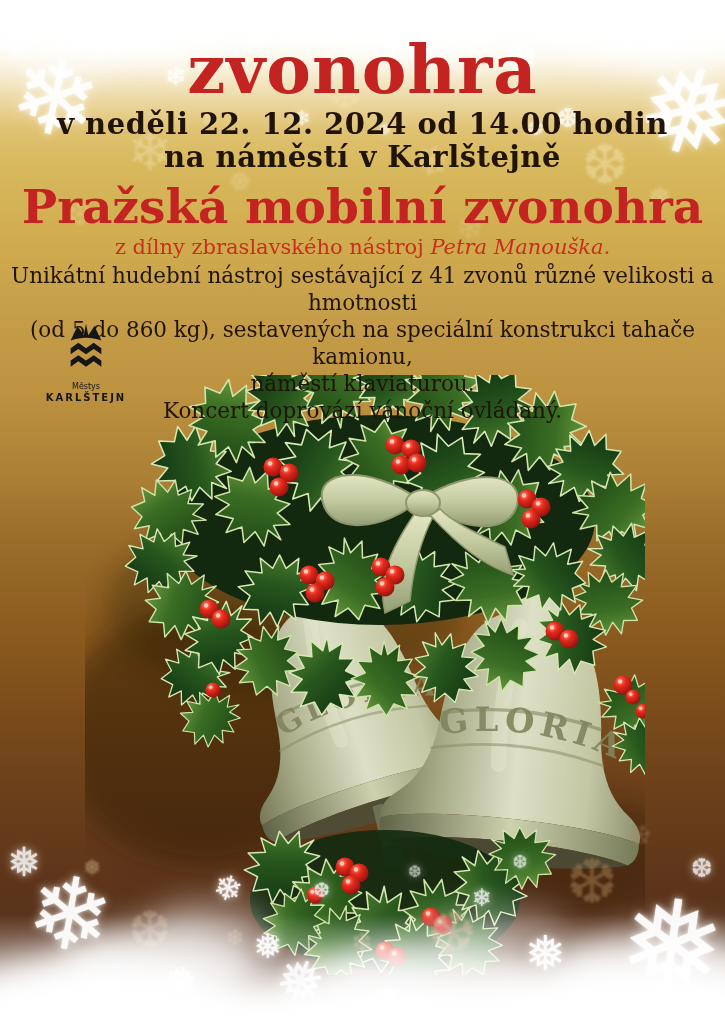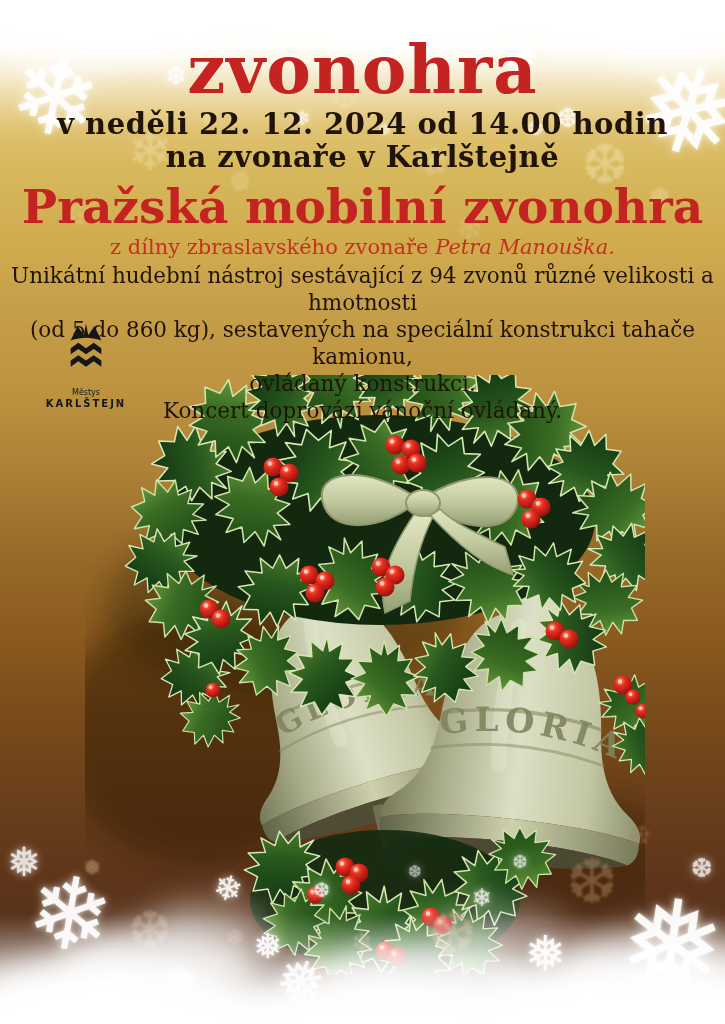--- a/index.html
+++ b/index.html
@@ -35,21 +35,21 @@
   .sched{font-weight:bold;font-size:29px;line-height:33px;letter-spacing:.5px;}
   .sched.l1{margin-top:2px;}
   .headline{margin:8px 0 0;font-size:47px;line-height:50px;font-weight:bold;color:#c42421;letter-spacing:0;}
   .subline{margin-top:3px;font-size:21px;line-height:24px;color:#c5311f;font-weight:500;}
   .subline em{font-style:italic;}
   .desc{margin-top:3px;font-size:21.5px;line-height:27px;}
   .desc .extra{}
 
   .logo{position:absolute;left:43px;top:322px;width:86px;z-index:5;text-align:center;color:#161616;}
   .logo svg{display:block;margin:0 auto;}
-  .logo-small{font-family:"DejaVu Sans","Liberation Sans",sans-serif;font-size:8px;margin-top:12px;}
+  .logo-small{font-family:"DejaVu Sans","Liberation Sans",sans-serif;font-size:8px;margin-top:6px;}
   .logo-name{font-family:"DejaVu Sans","Liberation Sans",sans-serif;font-size:10px;
     font-weight:bold;letter-spacing:2px;white-space:nowrap;margin-top:1px;}
 
   .bells{position:absolute;left:85px;top:375px;width:560px;height:600px;z-index:4;}
 </style>
 </head>
 <body>
 
 <div class="poster">
   <div class="bg"></div>
@@ -292,27 +292,27 @@
       <div class="cloud" style="left: 320px; top: 938px; width: 220px; height: 80px; opacity: 0.65;"></div>
       <div class="cloud" style="left: 555px; top: 930px; width: 210px; height: 80px; opacity: 0.6;"></div>
       <div class="cloud" style="left: 150px; top: 900px; width: 120px; height: 50px; opacity: 0.4;"></div>
       <div class="cloud" style="left: 430px; top: 905px; width: 140px; height: 50px; opacity: 0.35;"></div>
     </div>
   <div class="snow-bottom"></div>
 
   <main class="content">
     <h1 class="title">zvonohra</h1>
     <div class="sched l1">v neděli 22. 12. 2024 od 14.00 hodin</div>
-    <div class="sched l2">na zvonaře v Karlštejně</div>
+    <div class="sched l2">na náměstí v Karlštejně</div>
     <h2 class="headline">Pražská mobilní zvonohra</h2>
-    <div class="subline"><span>z dílny zbraslavského zvonaře </span><em>Petra Manouška.</em></div>
+    <div class="subline"><span>z dílny zbraslavského nástroj </span><em>Petra Manouška.</em></div>
     <div class="desc">
-      <div>Unikátní hudební nástroj sestávající z 94 zvonů různé velikosti a hmotnosti</div>
+      <div>Unikátní hudební nástroj sestávající z 41 zvonů různé velikosti a hmotnosti</div>
       <div>(od 5 do 860 kg), sestavených na speciální konstrukci tahače kamionu,</div>
-      <div>ovládaný konstrukci.</div>
+      <div>náměstí klaviaturou.</div>
       <div class="extra">Koncert doprovází vánoční ovládaný.</div>
     </div>
   </main>
 
   <div class="logo">
     <svg width="46" height="54" viewBox="0 0 60 70" aria-hidden="true">
       <path fill="#161616" d="M10,24 L19,5 L27,17 L30,2 L33,17 L41,5 L50,24 C36,19 24,19 10,24 Z"></path>
       <path fill="#161616" d="M10,34 L20,27 L30,34 L40,27 L50,34 L50,42 L40,35 L30,42 L20,35 L10,42 Z"></path>
       <path fill="#161616" d="M10,50 L20,43 L30,50 L40,43 L50,50 L50,58 L40,51 L30,58 L20,51 L10,58 Z"></path>
     </svg>

